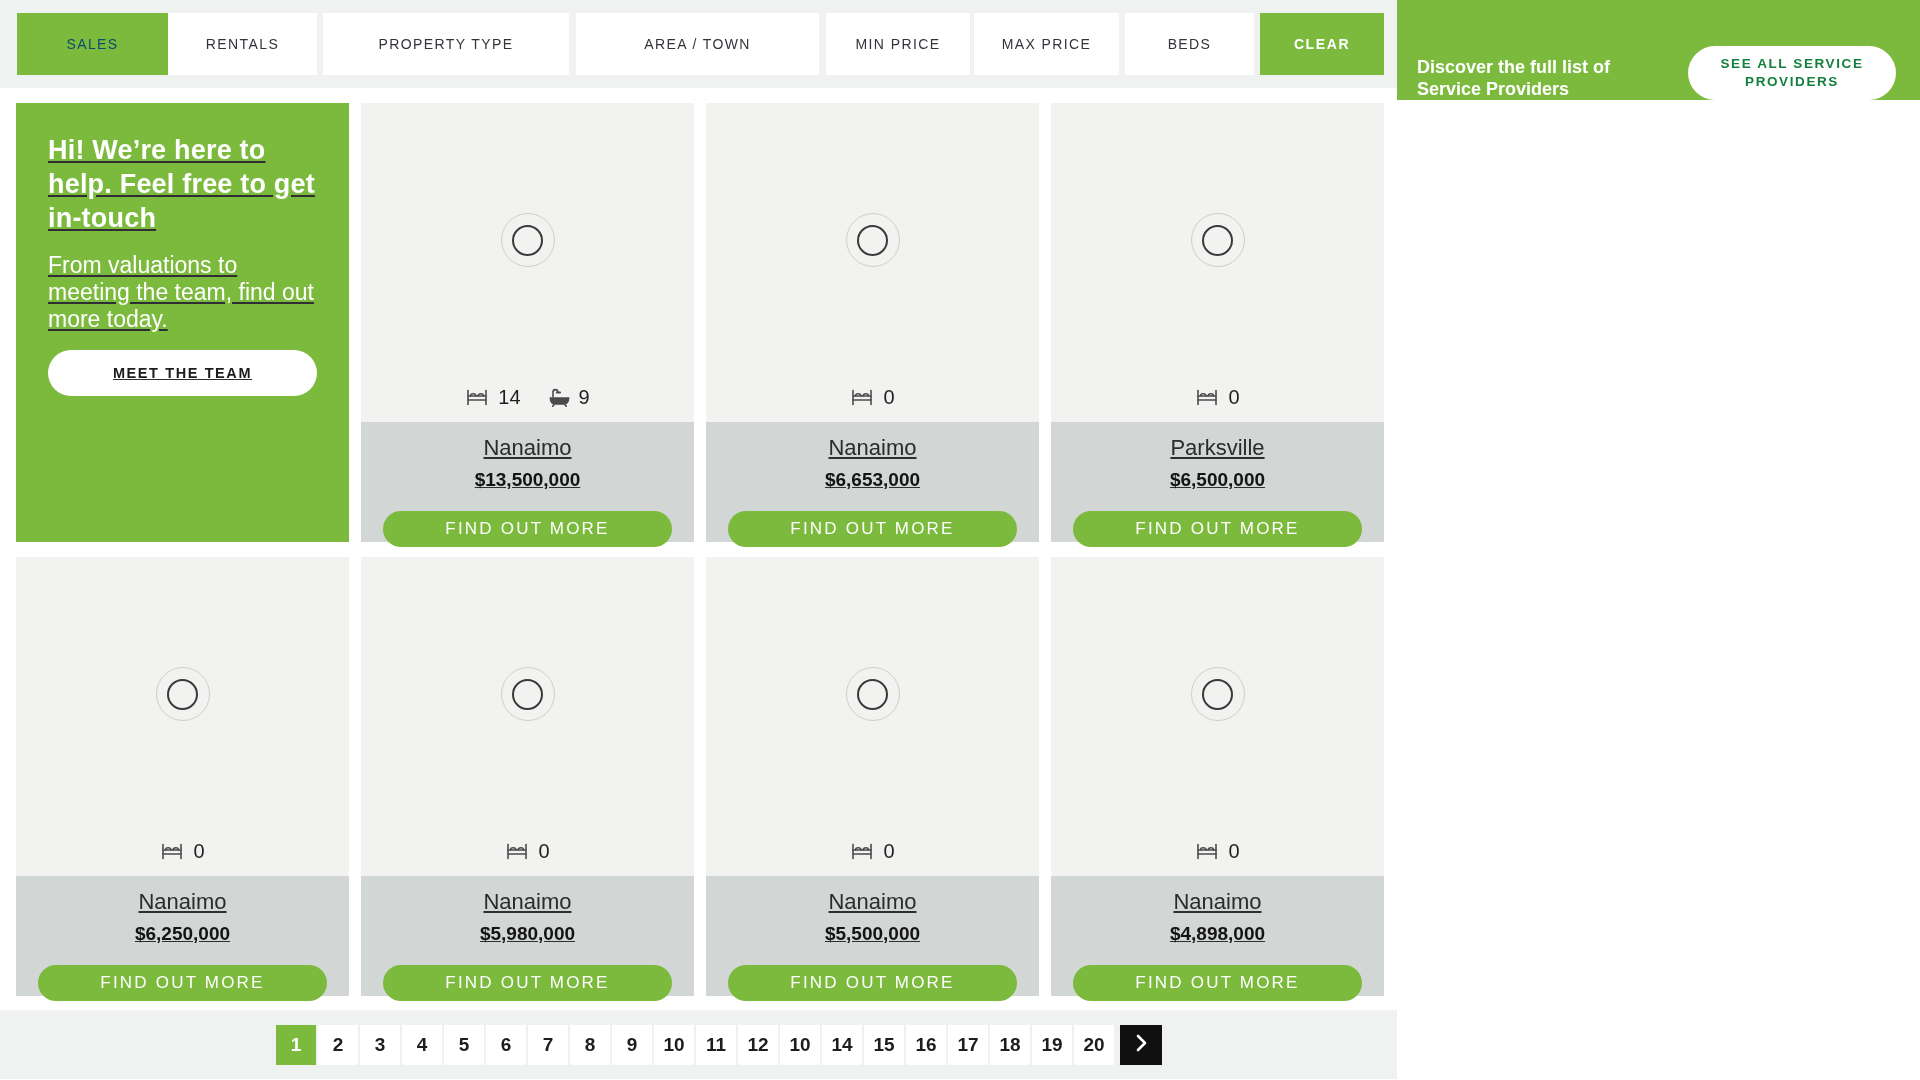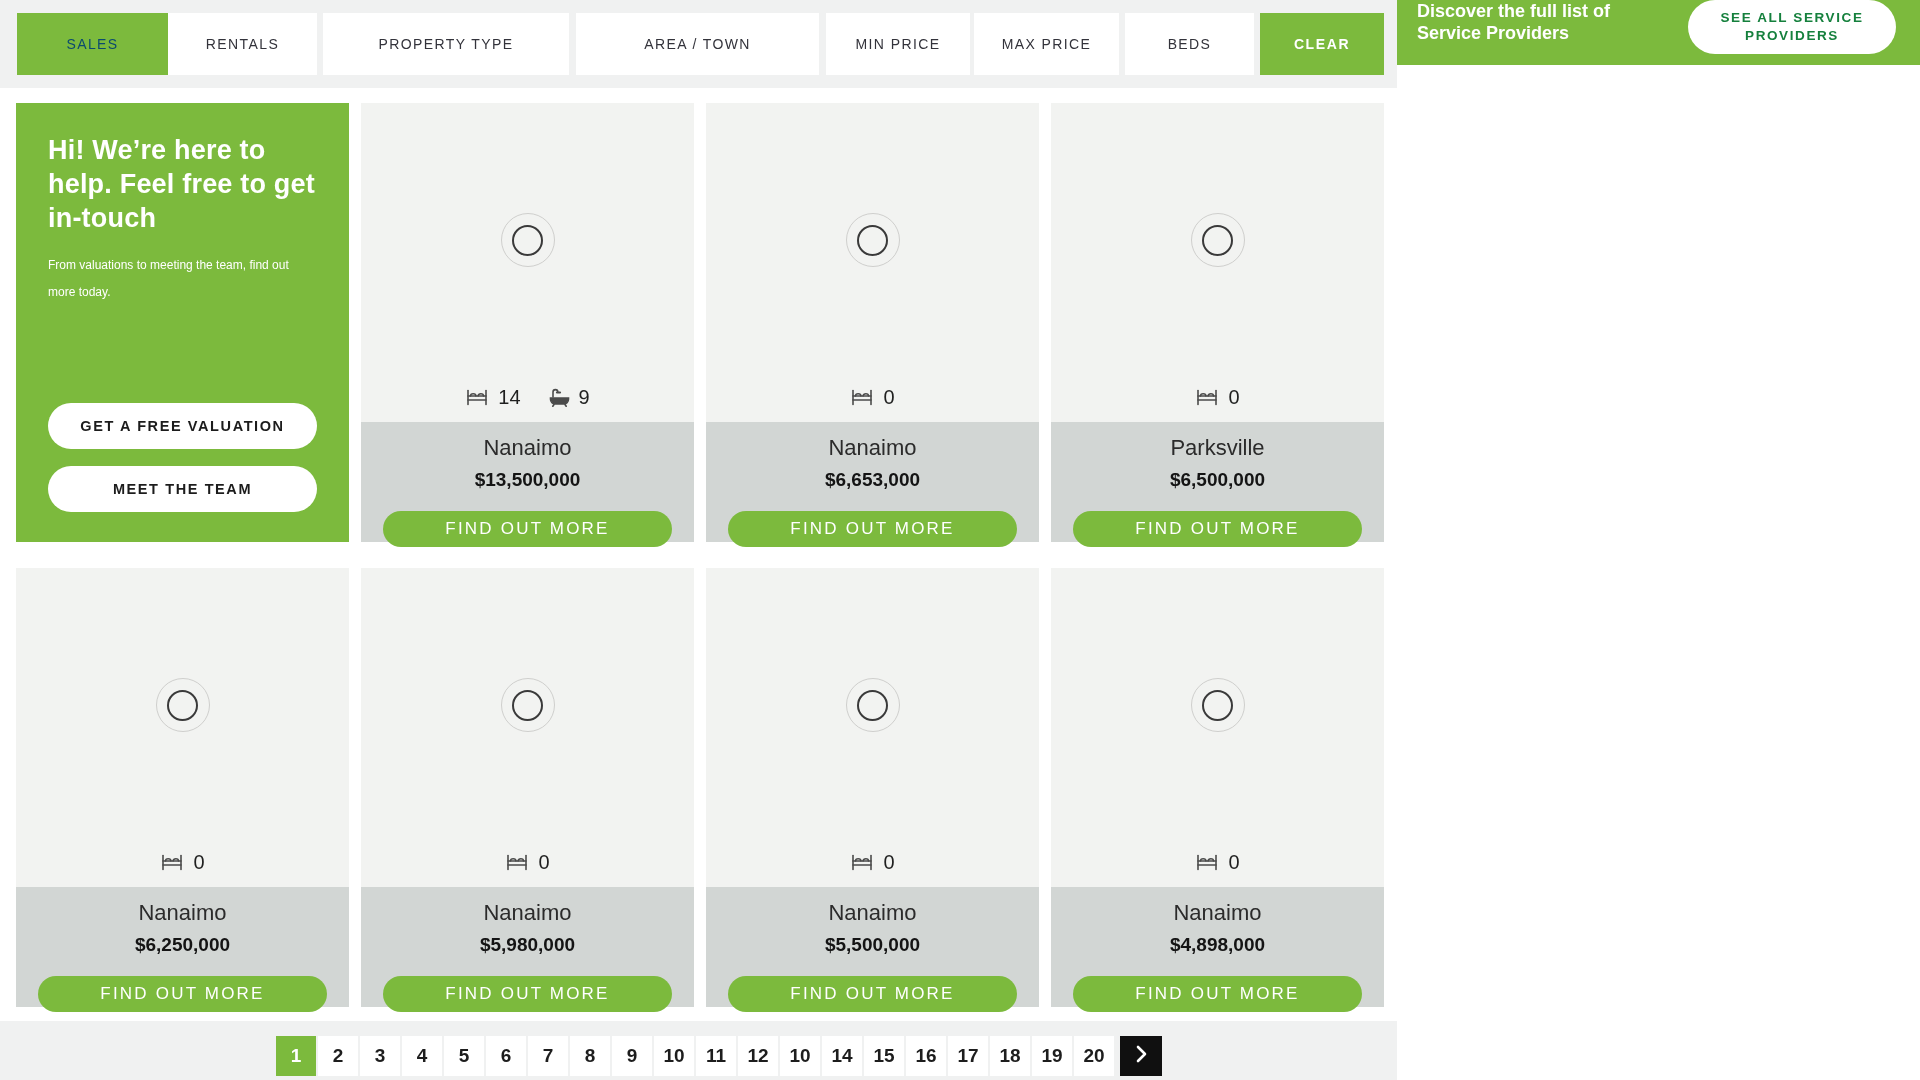--- a/index.html
+++ b/index.html
@@ -24,42 +24,42 @@
   .filter-btn{
     height:62px;border:none;background:#fff;color:#33333b;
     font-family:inherit;font-size:14px;letter-spacing:1.4px;cursor:pointer;flex:none;
   }
   .filter-btn.active{background:var(--green);color:#0c4a6e;}
   .clear-btn{
     height:62px;width:124px;margin-left:6px;border:none;flex:none;
     background:var(--green);color:#fff;font-family:inherit;
     font-size:14px;font-weight:bold;letter-spacing:1.6px;cursor:pointer;
   }
-  .banner{flex:1;height:65px;background:var(--green);display:flex;align-items:flex-start;}
+  .banner{flex:1;height:100px;background:var(--green);display:flex;align-items:flex-end;}
   .banner-text{
     color:#fff;font-weight:bold;font-size:18px;line-height:22px;
     padding-left:20px;width:262px;
   }
   .banner-btn{
     margin-left:auto;margin-right:24px;width:208px;height:54px;border-radius:27px;
     background:#fff;border:none;color:#15803d;font-family:inherit;font-weight:bold;
     font-size:13.5px;letter-spacing:1.6px;line-height:18px;cursor:pointer;
   }
   
   .grid{
     margin:15px 0 0 16px;width:1372px;
-    display:flex;flex-wrap:wrap;gap:26px 12px;align-content:flex-start;
+    display:flex;flex-wrap:wrap;gap:15px 12px;align-content:flex-start;text-decoration:underline;
   }
   .card{width:333px;height:439px;flex:none;}
   .help-card{
     background:var(--green);color:#fff;
     padding:30px 32px 30px;display:flex;flex-direction:column;
   }
   .help-heading{font-size:27px;font-weight:bold;line-height:34px;letter-spacing:.2px;}
-  .help-body{margin-top:17px;font-size:12px;line-height:27px;}
+  .help-body{margin-top:17px;font-size:23px;line-height:27px;}
   .help-btn{
     width:100%;height:46px;border-radius:23px;border:none;background:#fff;
     color:#1c1c1c;font-family:inherit;font-weight:bold;font-size:14.5px;
     letter-spacing:1.6px;cursor:pointer;flex:none;
   }
   .help-btn.first{margin-top:auto;}
   .help-btn.second{margin-top:17px;}
   .listing{display:flex;flex-direction:column;}
   .listing-body{flex:1;background:var(--cardbody);position:relative;}
   .loader{
@@ -118,21 +118,20 @@
   <div class="banner">
     <div class="banner-text">Discover the full list of Service Providers</div>
     <button class="banner-btn">SEE ALL SERVICE PROVIDERS</button>
   </div>
 </div>
 
 <div class="grid">
   <div class="card help-card">
     <div class="help-heading">Hi! We’re here to help. Feel free to get in-touch</div>
     <div class="help-body">From valuations to meeting the team, find out more today.</div>
-    <button class="help-btn first">GET A FREE VALUATION</button>
     <button class="help-btn second">MEET THE TEAM</button>
   </div>
 
 <div class="card listing">
     <div class="listing-body">
       <div class="loader">
         <div class="loader-inner"></div>
       </div>
       <div class="stats">
         <span class="stat">

